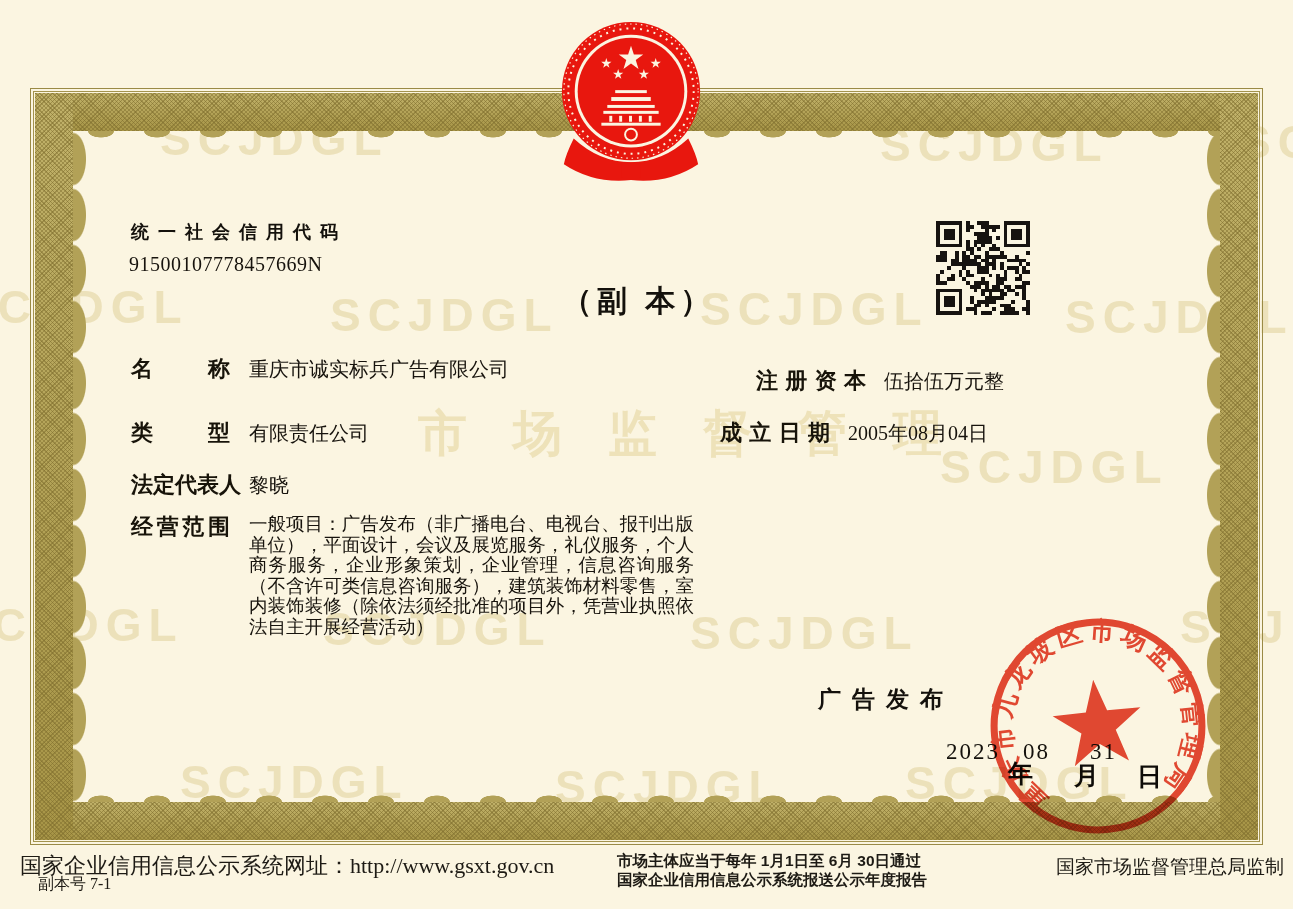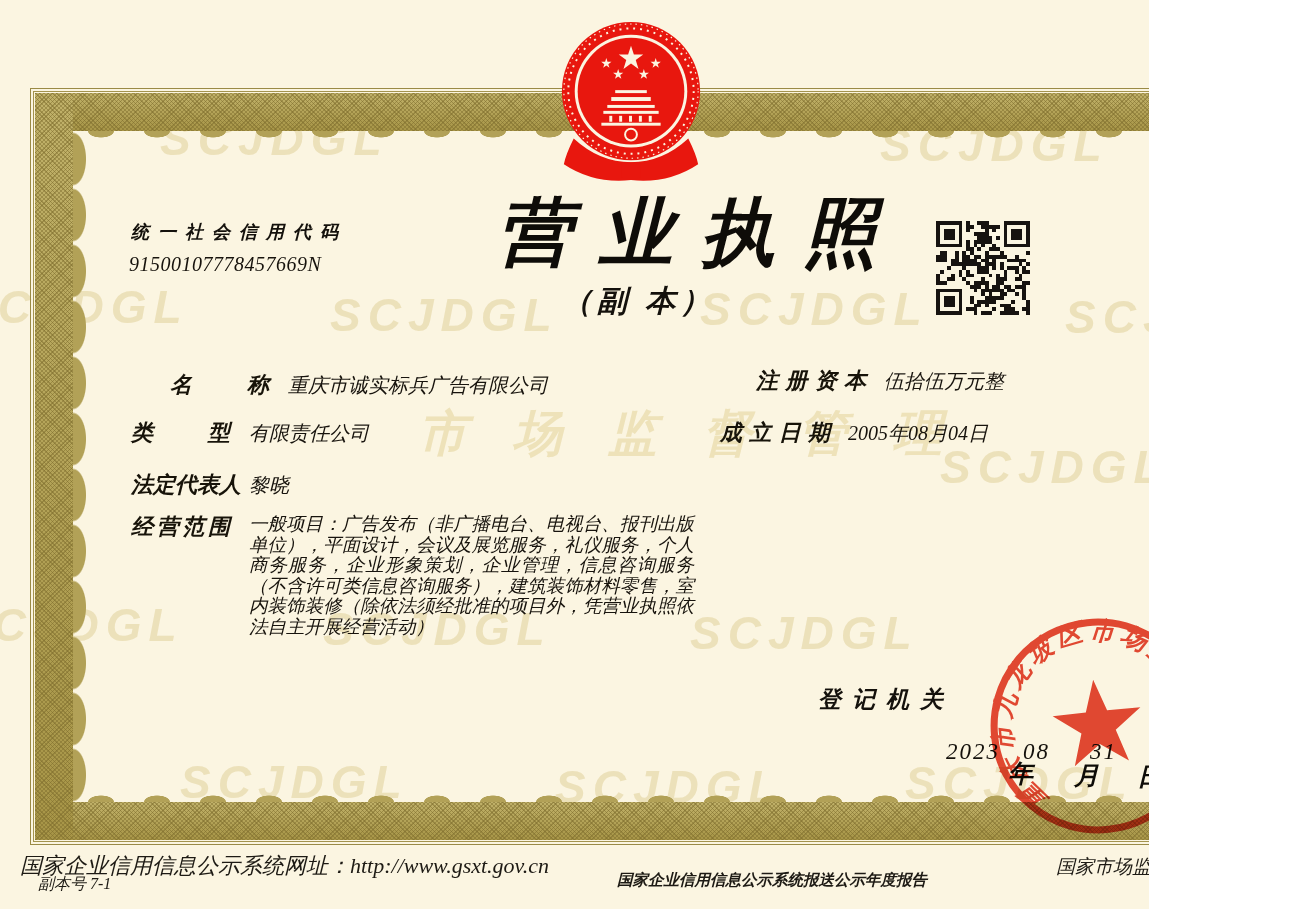--- a/index.html
+++ b/index.html
@@ -1,18 +1,18 @@
 <!DOCTYPE html>
 <html><head>
 <meta charset="utf-8">
 <style>
   * { margin:0; padding:0; box-sizing:border-box; }
   html,body { width:1293px; height:909px; }
   body { font-family:"Liberation Sans", sans-serif; }
-  .page { position:relative; width:1149px; height:909px; background:#fbf5e1; overflow:hidden;font-style:italic; }
+  .page { position:relative; width:1293px; height:909px; background:#fbf5e1; overflow:hidden; }
 
   
   .wm { position:absolute; font-weight:700; font-size:46px; letter-spacing:7px;
         color:rgba(214,196,128,.40); white-space:nowrap; z-index:1; }
   .wm-center { position:absolute; left:418px; top:401px; font-size:49px; font-weight:700;
         letter-spacing:46px; color:rgba(219,201,132,.42); white-space:nowrap; z-index:1;
         font-family:"Liberation Serif", serif; }
 
   
   .frame-outer { position:absolute; left:30px; top:88px; width:1233px; height:757px;
@@ -61,21 +61,21 @@
         letter-spacing:5px; color:#14110c; z-index:4; white-space:nowrap; }
 
   
   .row { position:absolute; z-index:4; color:#14110c; white-space:nowrap; }
   .flabel { display:inline-block; font-weight:700; font-size:22px; color:#171309;
         text-align:justify; text-align-last:justify; vertical-align:top; line-height:26px; }
   .w100 { width:99px; } .w110 { width:110px; }
   .fvalue { display:inline-block; font-family:"Liberation Serif", serif; font-size:20px;
         vertical-align:top; line-height:26px; color:#17130d; }
   .ml-l { margin-left:19px; } .ml-r { margin-left:18px; }
-  .r-name { left:131px; top:372px;margin-left:39px; } .r-type { left:131px; top:420px; } .r-rep { left:131px; top:472px; }
+  .r-name { left:131px; top:356px; } .r-type { left:131px; top:420px; } .r-rep { left:131px; top:472px; }
   .r-scope { left:131px; top:514px; }
   .r-capital { left:756px; top:368px; } .r-date { left:720px; top:420px; } .r-addr { left:720px; top:472px; }
   .scope-text { width:445px; white-space:normal; font-size:18.5px; line-height:20.6px;
         text-align:justify; }
   .r-addr .fvalue { font-size:19px; }
 
   
   .reg-label { position:absolute; left:818px; top:684px; font-size:23px; font-weight:700;
         letter-spacing:11px; color:#14110c; z-index:4; }
   .dt { position:absolute; z-index:4; font-family:"Liberation Serif", serif; font-size:23px;
@@ -152,21 +152,20 @@
       <rect x="78" y="105" width="3" height="6"></rect>
         <rect x="88" y="105" width="3" height="6"></rect>
       <rect x="98" y="105" width="3" height="6"></rect>
       <rect x="50" y="112" width="60" height="3"></rect>
       <circle cx="80" cy="124" r="6" fill="none" stroke="#fbf5e1" stroke-width="2"></circle>
     </g>
   </svg>
 
   <div class="credit-label">统一社会信用代码</div>
   <div class="credit-code">91500107778457669N</div>
-  <div class="title">营业执照</div>
   <div class="subtitle">（副 本）</div>
 
   <svg class="qr" viewBox="0 0 25 25" shape-rendering="crispEdges">
       <rect x="8" y="0" width="1" height="1" fill="#171310"></rect>
       <rect x="11" y="0" width="1" height="1" fill="#171310"></rect>
       <rect x="12" y="0" width="1" height="1" fill="#171310"></rect>
       <rect x="13" y="0" width="1" height="1" fill="#171310"></rect>
       <rect x="8" y="1" width="1" height="1" fill="#171310"></rect>
       <rect x="9" y="1" width="1" height="1" fill="#171310"></rect>
       <rect x="12" y="1" width="1" height="1" fill="#171310"></rect>
@@ -400,34 +399,35 @@
     <span class="flabel w100">经营范围</span><span class="fvalue ml-l scope-text">一般项目：广告发布（非广播电台、电视台、报刊出版单位），平面设计，会议及展览服务，礼仪服务，个人商务服务，企业形象策划，企业管理，信息咨询服务（不含许可类信息咨询服务），建筑装饰材料零售，室内装饰装修（除依法须经批准的项目外，凭营业执照依法自主开展经营活动）</span>
   </div>
 
   <div class="row r-capital">
     <span class="flabel w110">注册资本</span><span class="fvalue ml-r">伍拾伍万元整</span>
   </div>
   <div class="row r-date">
     <span class="flabel w110">成立日期</span><span class="fvalue ml-r">2005年08月04日</span>
   </div>
 
-  <div class="reg-label">登记机关</div>
+  <div class="reg-label">广告发布</div>
   <span class="dt d-year">2023</span>
   <span class="dt d-month">08</span>
   <span class="dt d-day">31</span>
   <span class="du u-year">年</span>
   <span class="du u-month">月</span>
   <span class="du u-day">日</span>
 
   <svg class="seal" viewBox="0 0 230 230">
     <circle cx="115" cy="115" r="103" fill="none" stroke="#e23b26" stroke-width="7"></circle>
     <path id="sealArc" d="M 71.8,189.6 A 86,86 0 1 1 158.2,189.6" fill="none"></path>
     <text fill="#e23b26" font-size="25" font-weight="700" letter-spacing="5" font-family="Liberation Serif, serif">
       <textPath href="#sealArc" startOffset="50%" text-anchor="middle">重庆市九龙坡区市场监督管理局</textPath>
     </text>
     <path d="M115,69 L125.6,100.4 L158.7,100.8 L132.1,120.6 L142,152.2 L115,133 L88,152.2 L97.9,120.6 L71.3,100.8 L104.4,100.4 Z" fill="#e23b26"></path>
   </svg>
 
   <div class="ft ft-site">国家企业信用信息公示系统网址：http://www.gsxt.gov.cn</div>
   <div class="ft ft-copy">副本号 7-1</div>
+  <div class="ft ft-c1">市场主体应当于每年 1月1日至 6月 30日通过</div>
   <div class="ft ft-c2">国家企业信用信息公示系统报送公示年度报告</div>
   <div class="ft ft-right">国家市场监督管理总局监制</div>
 </div>
 
 </body></html>

